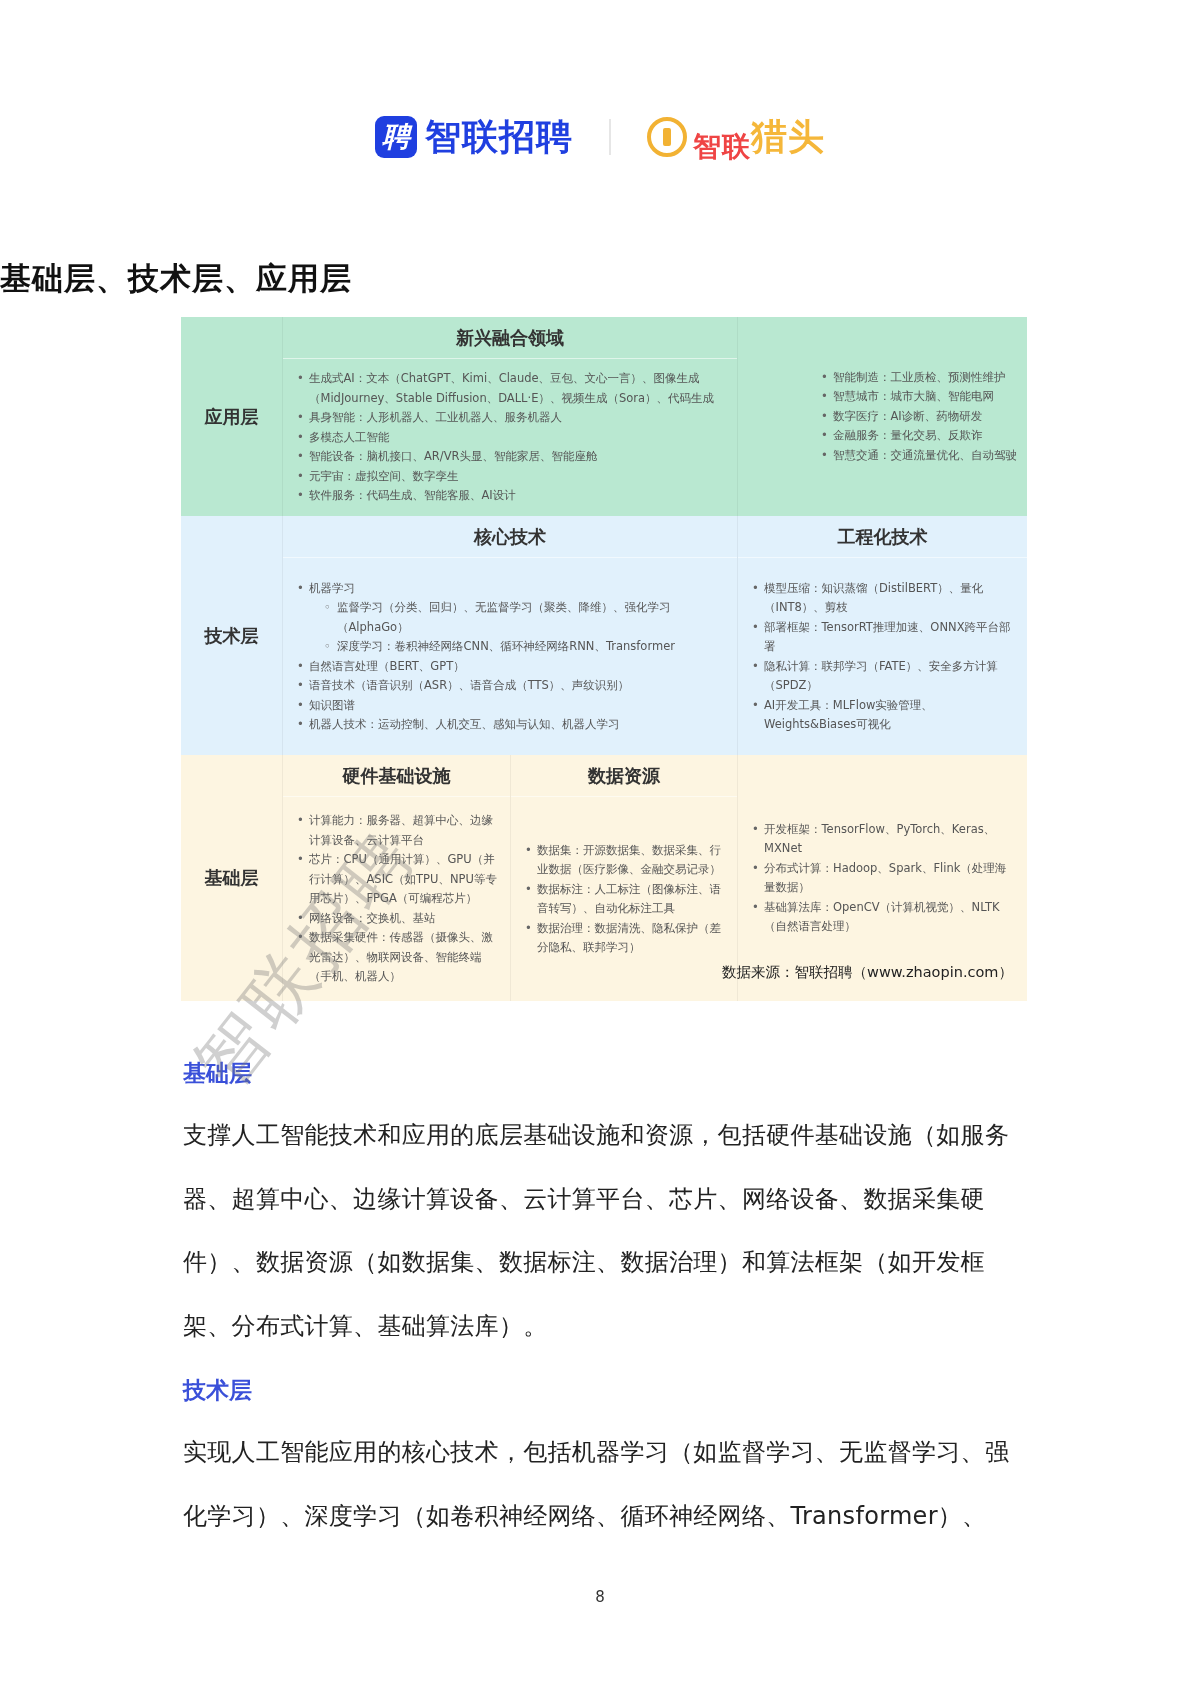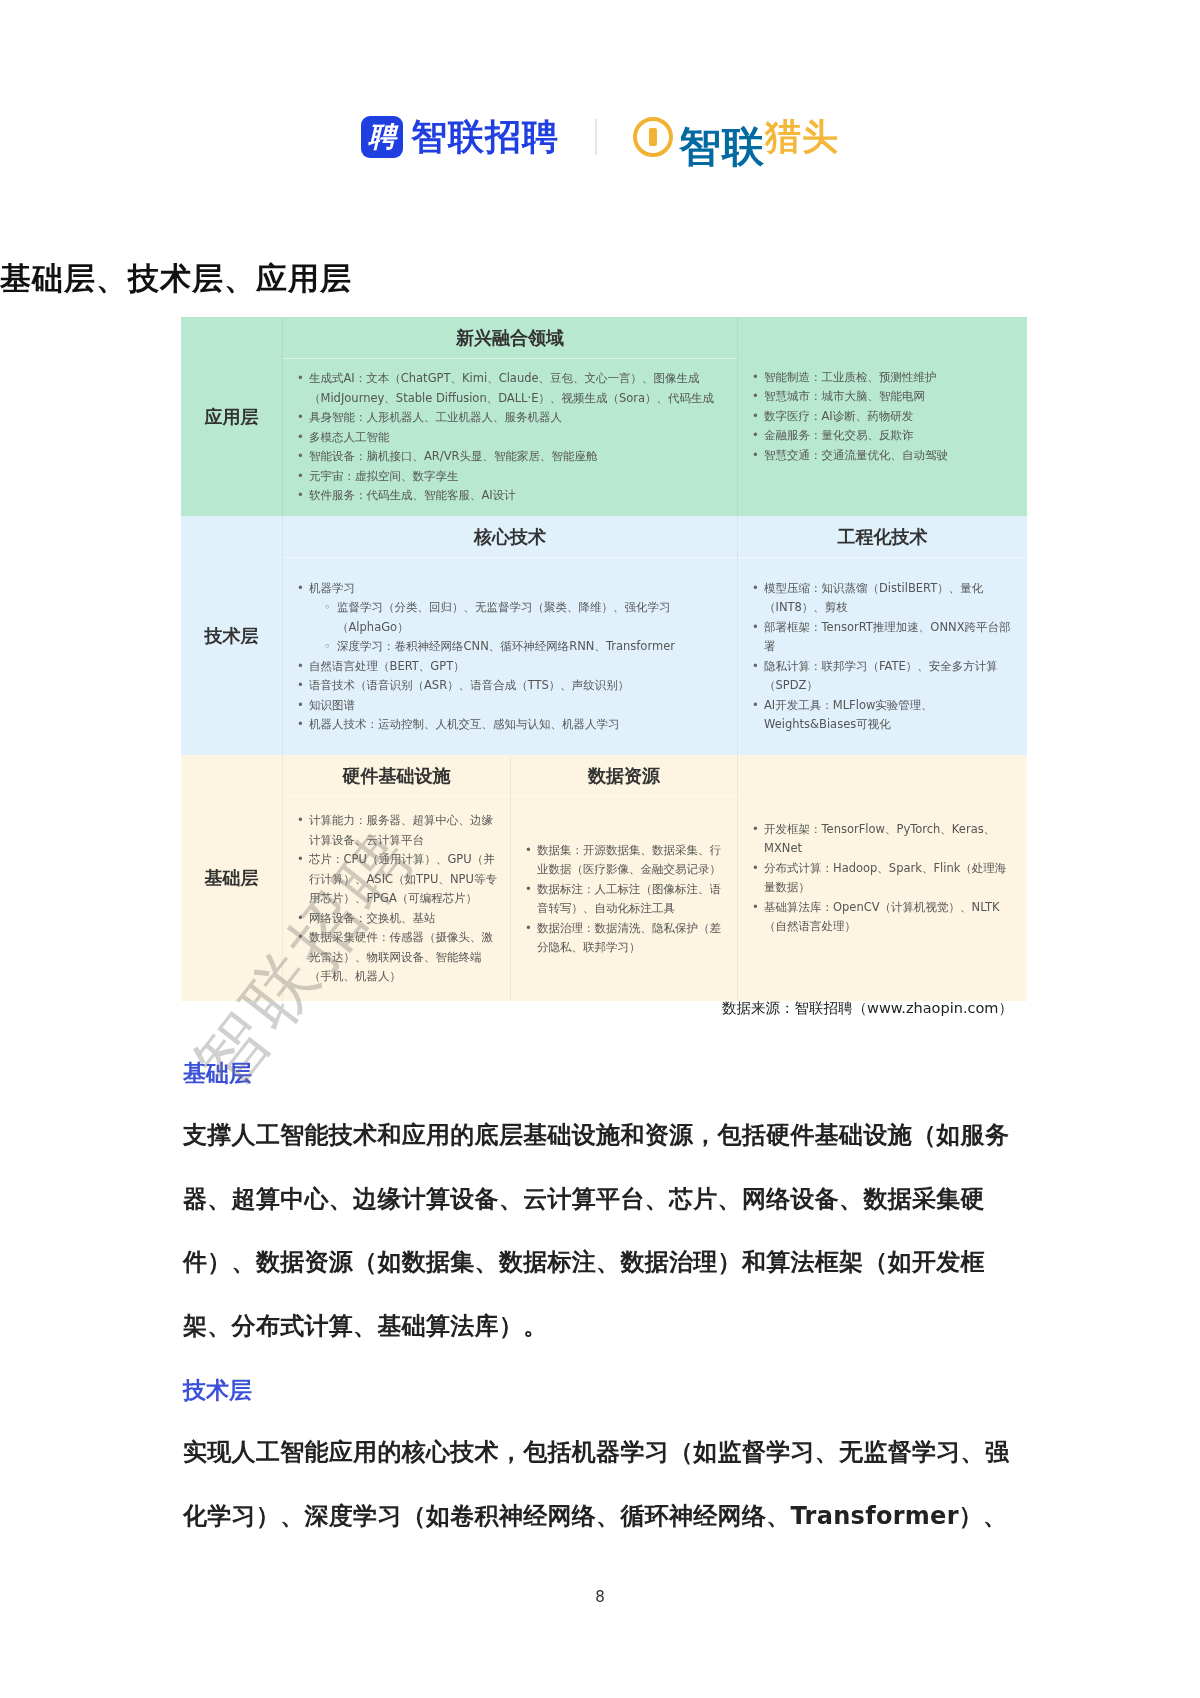--- a/index.html
+++ b/index.html
@@ -8,54 +8,54 @@
 
   
   .logos { position: absolute; top: 112px; left: 0; width: 1200px; height: 50px; display: flex; justify-content: center; align-items: center; gap: 0; }
   .logo-a { display: flex; align-items: center; }
   .logo-a .badge { width: 42px; height: 42px; border-radius: 9px; background: #1f3fe0; color: #fff; font-weight: bold; font-size: 28px; display: flex; align-items: center; justify-content: center; font-style: italic; margin-right: 8px; }
   .logo-a .txt { font-size: 36px; font-weight: bold; color: #1f3fe0; letter-spacing: 1px; }
   .logo-sep { width: 2px; height: 36px; background: #e6e6e6; margin: 0 36px; }
   .logo-b { display: flex; align-items: center; }
   .logo-b .ring { width: 40px; height: 40px; border-radius: 50%; border: 4px solid #f2b233; display: flex; align-items: center; justify-content: center; margin-right: 6px; position: relative; }
   .logo-b .ring .tie { width: 8px; height: 18px; background: #f2b233; border-radius: 2px; }
-  .logo-b .txt1 { font-size: 42px; font-weight: bold; color: #0369a1; letter-spacing: 1px; margin-top: 19px; }
+  .logo-b .txt1 { font-size: 28px; font-weight: bold; color: #ef4444; letter-spacing: 1px; margin-top: 19px; }
   .logo-b .txt2 { font-size: 36px; font-weight: bold; color: #f5b73a; letter-spacing: 1px; }
 
   .page-title { position: absolute; top: 258px; left: 0; width: 1056px; text-align: left; font-size: 31px; font-weight: bold; color: #111; letter-spacing: 1px; }
 
   
   .stack { position: absolute; left: 181px; top: 317px; width: 846px; font-size: 11.5px; color: #555; line-height: 19.5px; }
   .layer { display: flex; }
   .layer-app { background: #b9e8d1; height: 199px; }
   .layer-tech { background: #e1f1fc; height: 239px; }
   .layer-base { background: #fdf5e1; height: 246px; }
   .layer-label { width: 102px; display: flex; align-items: center; justify-content: center; font-weight: bold; font-size: 18px; color: #333; border-right: 1px solid rgba(0,0,0,0.05); }
   .cols { flex: 1; display: flex; }
   .col { display: flex; flex-direction: column; border-right: 1px solid rgba(0,0,0,0.05); }
   .col:last-child { border-right: none; }
   .col-head { height: 42px; display: flex; align-items: center; justify-content: center; font-weight: bold; font-size: 18px; color: #333; border-bottom: 1px solid rgba(255,255,255,0.55); }
-  .col-body { flex: 1; display: flex; flex-direction: column; justify-content: center; padding: 4px 10px 4px 12px; }
+  .col-body { flex: 1; display: flex; flex-direction: column; justify-content: center; padding: 4px 10px 4px 12px; align-items: flex-end; }
   ul.items { list-style: none; }
   ul.items > li { position: relative; padding-left: 14px; }
   ul.items > li::before { content: "•"; position: absolute; left: 2px; top: 0; color: #666; }
   ul.sub { list-style: none; margin-left: 14px; }
   ul.sub > li { position: relative; padding-left: 14px; }
   ul.sub > li::before { content: "◦"; position: absolute; left: 1px; top: 0; color: #777; }
 
   .w-app-1 { width: 455px; }
   .w-app-2 { width: 289px; }
   .w-b-1 { width: 228px; }
   .w-b-2 { width: 227px; }
   .w-b-3 { width: 289px; }
 
-  .source { position: absolute; top: 999px; right: 187px; font-size: 14.5px; color: #222; margin-left: 21px; }
+  .source { position: absolute; top: 963px; right: 187px; font-size: 14.5px; color: #222; margin-left: 21px; }
 
   .section-h { position: absolute; left: 183px; font-size: 23px; font-weight: bold; color: #3a50d9; }
-  .para { position: absolute; left: 183px; width: 845px; font-size: 24px; color: #222; line-height: 63.5px; letter-spacing: 0.3px; font-weight: bold; }
+  .para { position: absolute; left: 183px; width: 845px; font-size: 24px; color: #222; line-height: 63.5px; letter-spacing: 0.3px; }
 
   .page-num { position: absolute; top: 1588px; left: 0; width: 1200px; text-align: center; font-size: 15px; color: #333; }
 
   .watermark { position: absolute; left: 175px; top: 1050px; font-size: 70px; color: rgba(120,120,120,0.35); transform: rotate(-52deg); transform-origin: left top; letter-spacing: 6px; white-space: nowrap; pointer-events: none; font-weight: normal; }
 </style>
 </head>
 <body>
 
 <div class="logos">
   <div class="logo-a">

